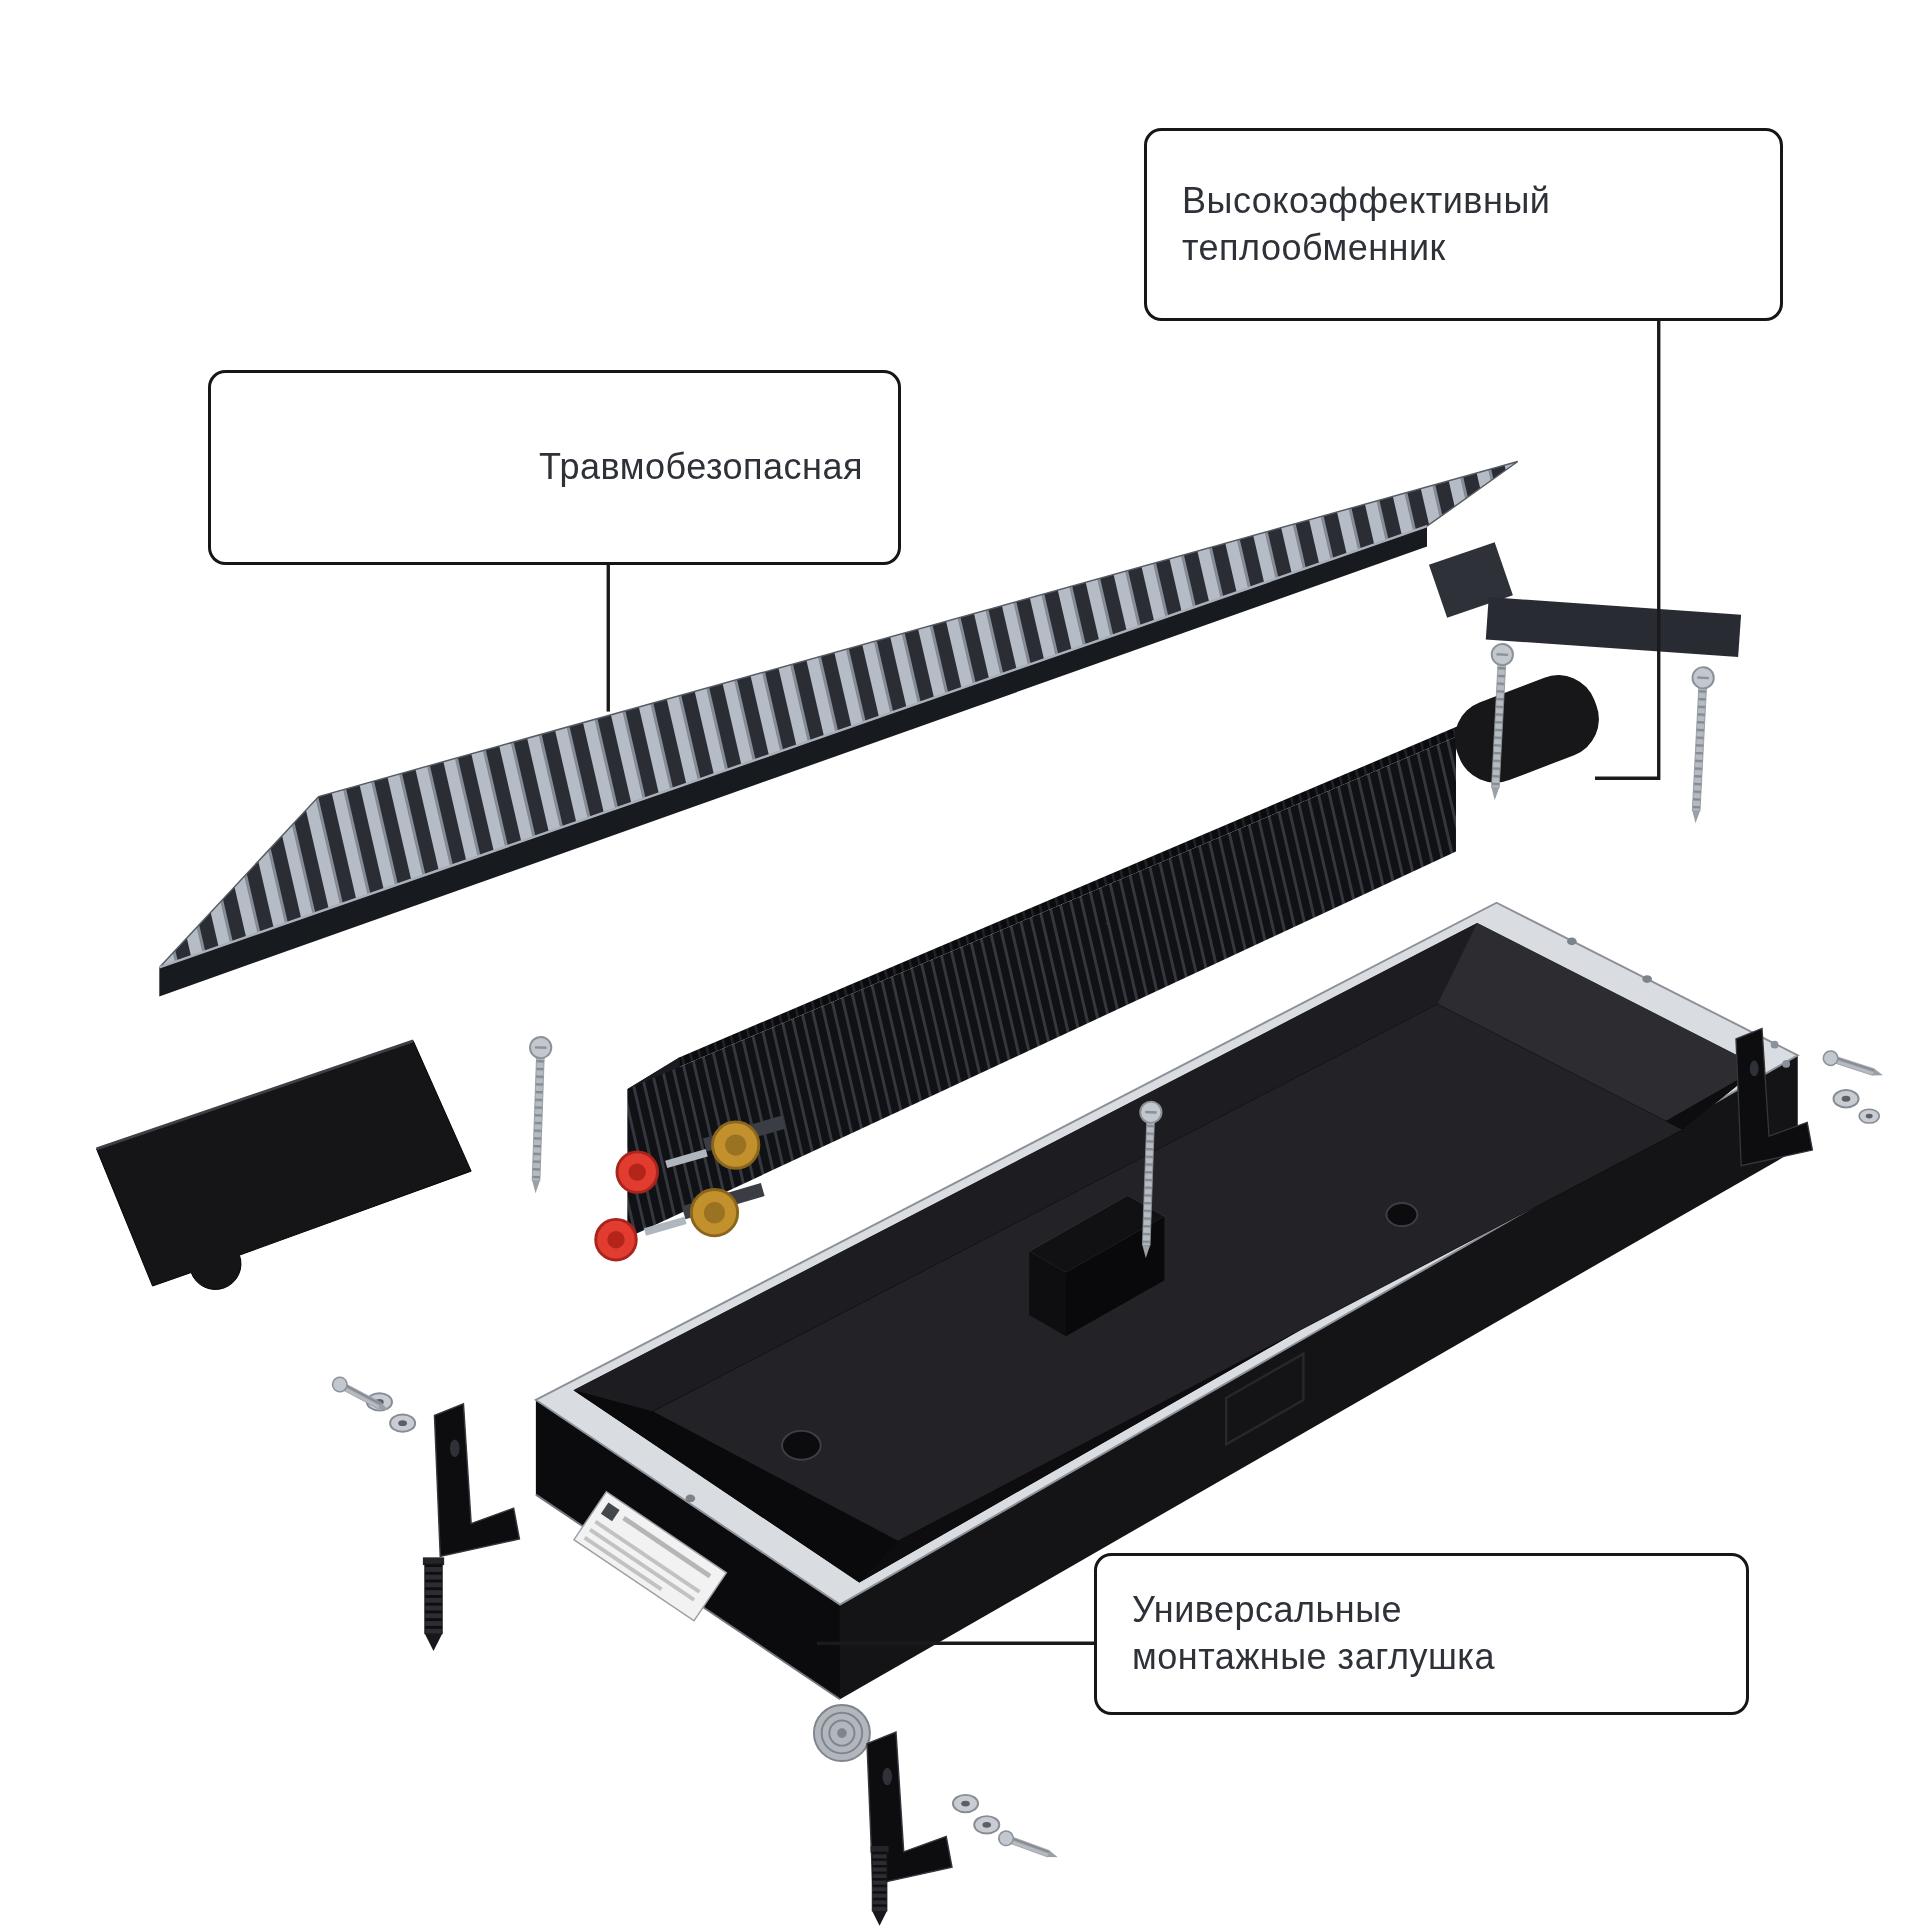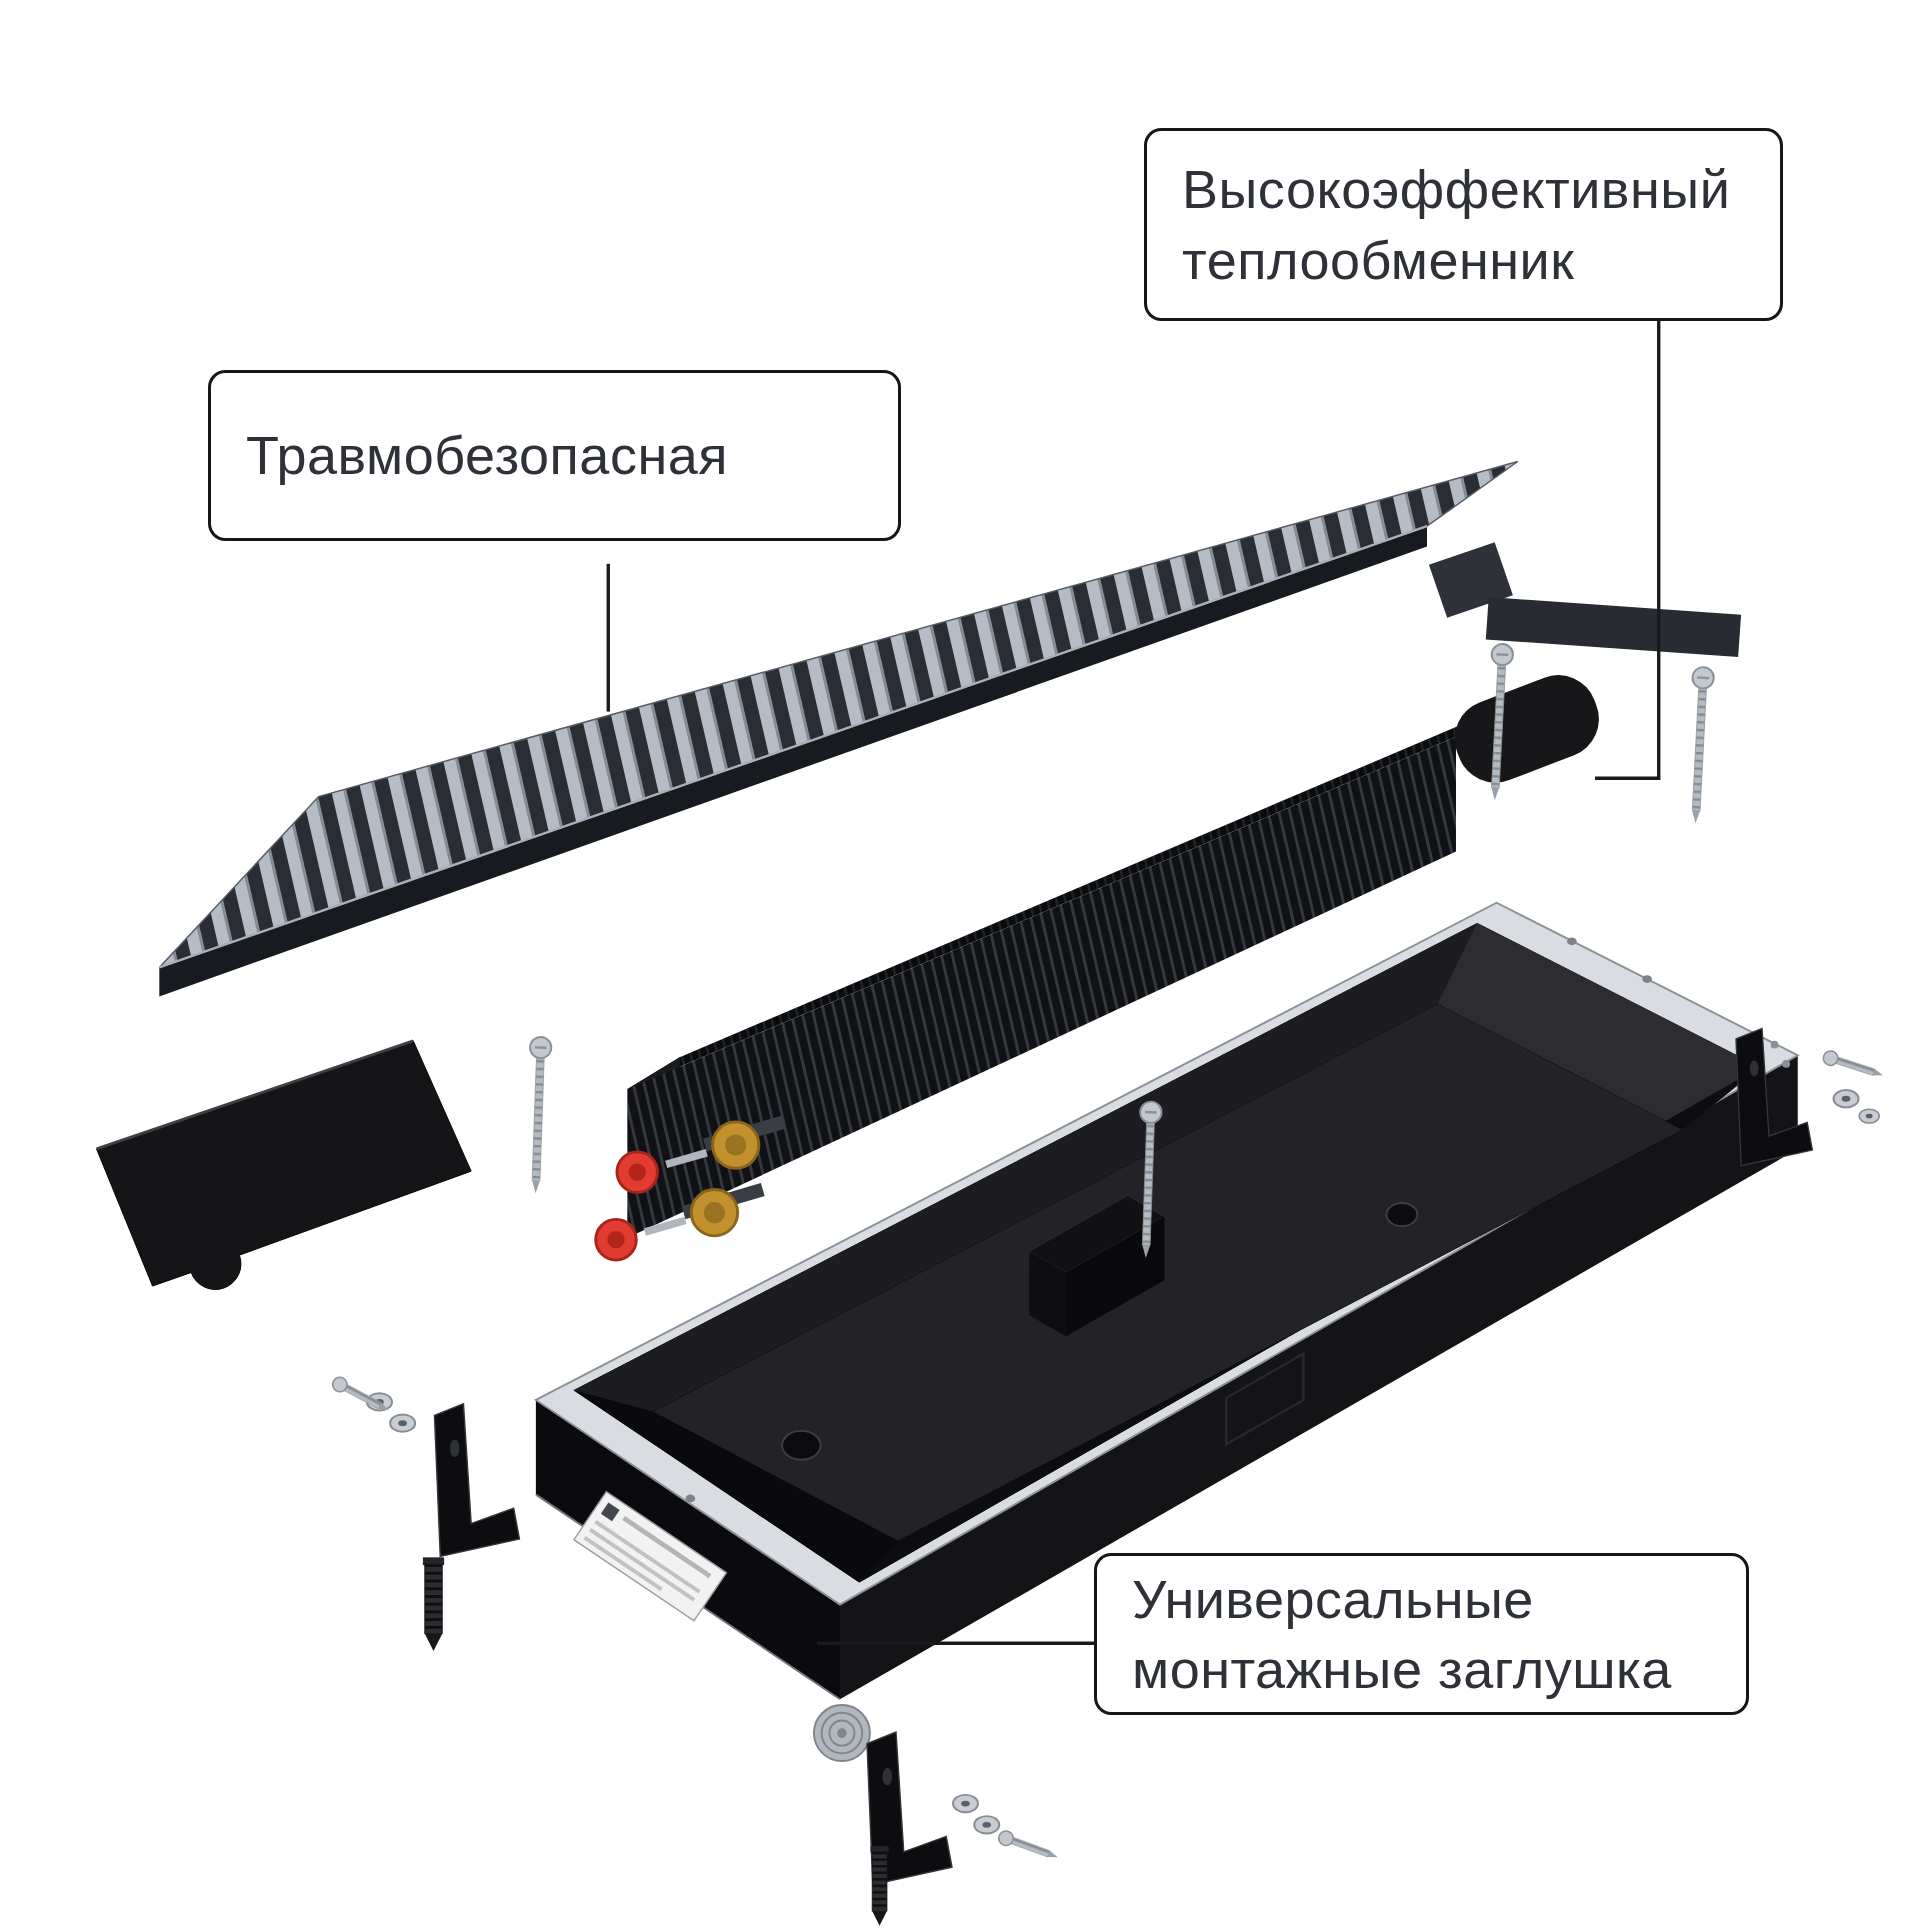--- a/index.html
+++ b/index.html
@@ -5,26 +5,26 @@
   html,body{margin:0;padding:0;background:#fff;}
   .stage{
     position:relative;width:1931px;height:1931px;background:#ffffff;
     overflow:hidden;font-family:"Liberation Sans",sans-serif;
   }
   .stage svg{position:absolute;left:0;top:0;z-index:1;}
   .callout{
     position:absolute;z-index:2;box-sizing:border-box;
     background:#ffffff;border:3.9px solid #16161a;border-radius:17.4px;
     display:flex;flex-direction:column;justify-content:center;
-    padding:0 35px;font-size:54px;line-height:1.30;color:#2e3138;
+    padding:0 35px;font-size:36px;line-height:1.30;color:#2e3138;
     letter-spacing:0.5px;
   }
   .callout .cl-line{white-space:nowrap;}
   #callout-heat{left:1144px;top:128px;width:639px;height:193px;}
-  #callout-cap{left:208px;top:370px;width:693px;height:171px;}
+  #callout-cap{left:208px;top:370px;width:693px;height:195px;align-items:flex-end;}
   #callout-mount{left:1094px;top:1553px;width:655px;height:162px;}
 </style>
 </head>
 <body>
 
 <div class="stage">
 
 <svg width="1931" height="1931" viewBox="0 0 2000 2000" xmlns="http://www.w3.org/2000/svg">
   <defs>
     <pattern id="slats" patternUnits="userSpaceOnUse" width="30" height="40" patternTransform="rotate(-13)">

